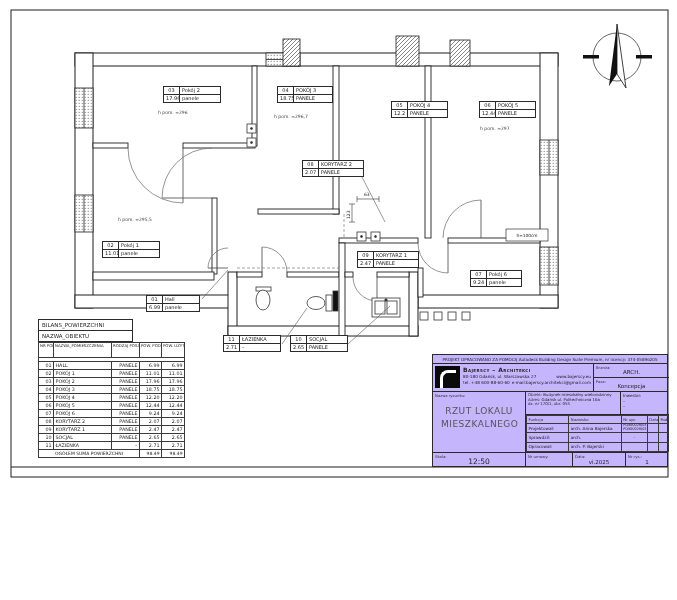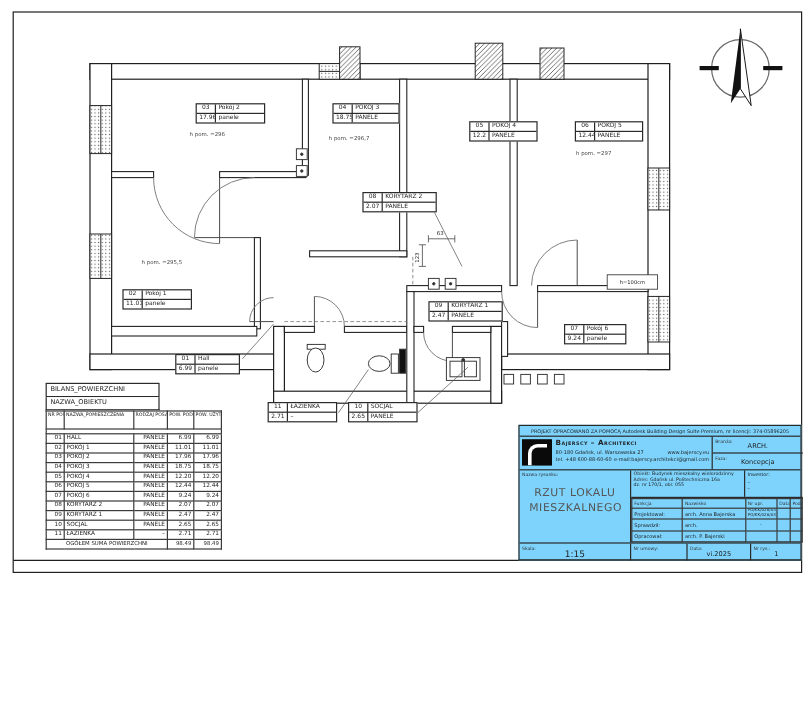--- a/index.html
+++ b/index.html
@@ -25,21 +25,21 @@
   #bilans th{font-size:3.9px;height:15px;text-align:left;padding:1px;vertical-align:top;line-height:4.5px}
   #bilans td{font-size:4.8px;height:8px;padding:0 1.5px}
   #bilans tbody td:nth-child(1){text-align:right}
   #bilans tbody td:nth-child(2){text-align:left}
   #bilans tbody td:nth-child(3),#bilans tbody td:nth-child(4),#bilans tbody td:nth-child(5){text-align:right}
   #bilans .emptyrow td{height:4px}
   #bilans tfoot td{font-size:4.5px;text-align:center}
   #bilans tfoot td:nth-child(2),#bilans tfoot td:nth-child(3){text-align:right}
 
   
-  #tblock{position:absolute;left:432px;top:354px;width:236px;height:113px;border:1px solid #2a2a2a;background:#7dd3fc;z-index:3}
+  #tblock{position:absolute;left:432px;top:354px;width:236px;height:113px;border:1px solid #2a2a2a;background:#c4b5fd;z-index:3}
   #tblock .row{border-bottom:1px solid #2a2a2a}
   .license{height:9px;font-size:4.1px;text-align:center;line-height:9px;white-space:nowrap;overflow:hidden}
   .logo-row{height:28px;display:grid;grid-template-columns:161px 75px}
   .firm{display:flex;gap:3px;padding:2px;border-right:1px solid #2a2a2a}
   .logo{width:25px;height:22px;background:#0a0a0a;flex:none;position:relative}
   .logo:before{content:"";position:absolute;left:5px;top:4px;width:13px;height:15px;border:3px solid #fff;border-right:none;border-bottom:none;border-radius:8px 0 0 0}
   .firm-txt{flex:1;font-size:4.2px;line-height:5.5px;overflow:hidden}
   .firm-name{font-size:6px;font-variant:small-caps;font-weight:bold;letter-spacing:.4px;line-height:8px;white-space:nowrap}
   .firm-line{display:flex;justify-content:space-between;white-space:nowrap}
   .side2{display:grid;grid-template-rows:1fr 1fr}
@@ -490,21 +490,21 @@
               <td></td>
             </tr>
           </tbody>
       </table>
     </div>
   </div>
 
   <div class="row bottom-row">
     <div>
       <span class="clabel">Skala:</span>
-      <div class="cval skala-val">1:15</div>
+      <div class="cval skala-val">12:50</div>
     </div>
     <div>
       <span class="clabel">Nr umowy:</span>
       <div class="cval"></div>
     </div>
     <div>
       <span class="clabel">Data:</span>
       <div class="cval">vi.2025</div>
     </div>
     <div>

